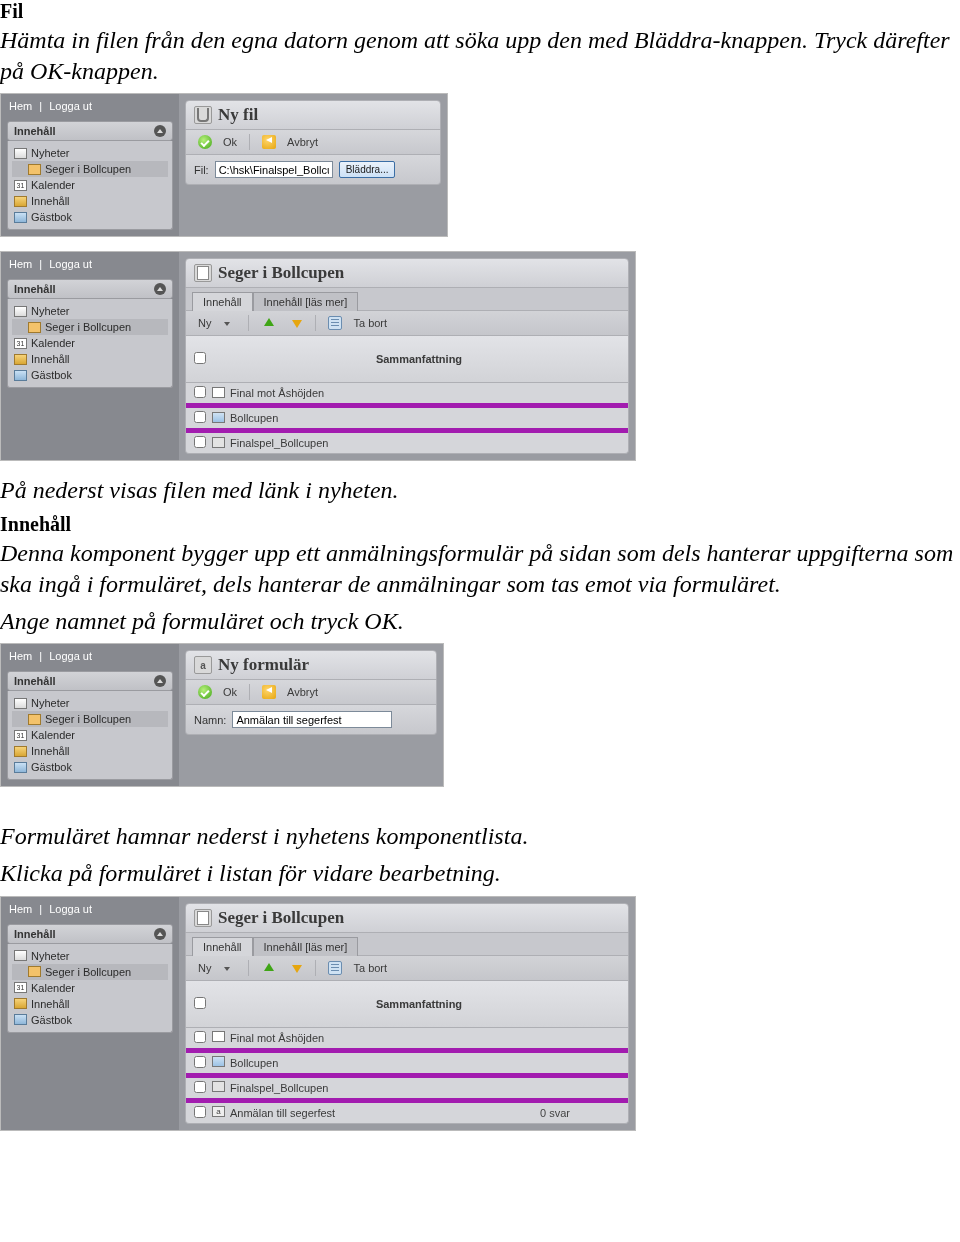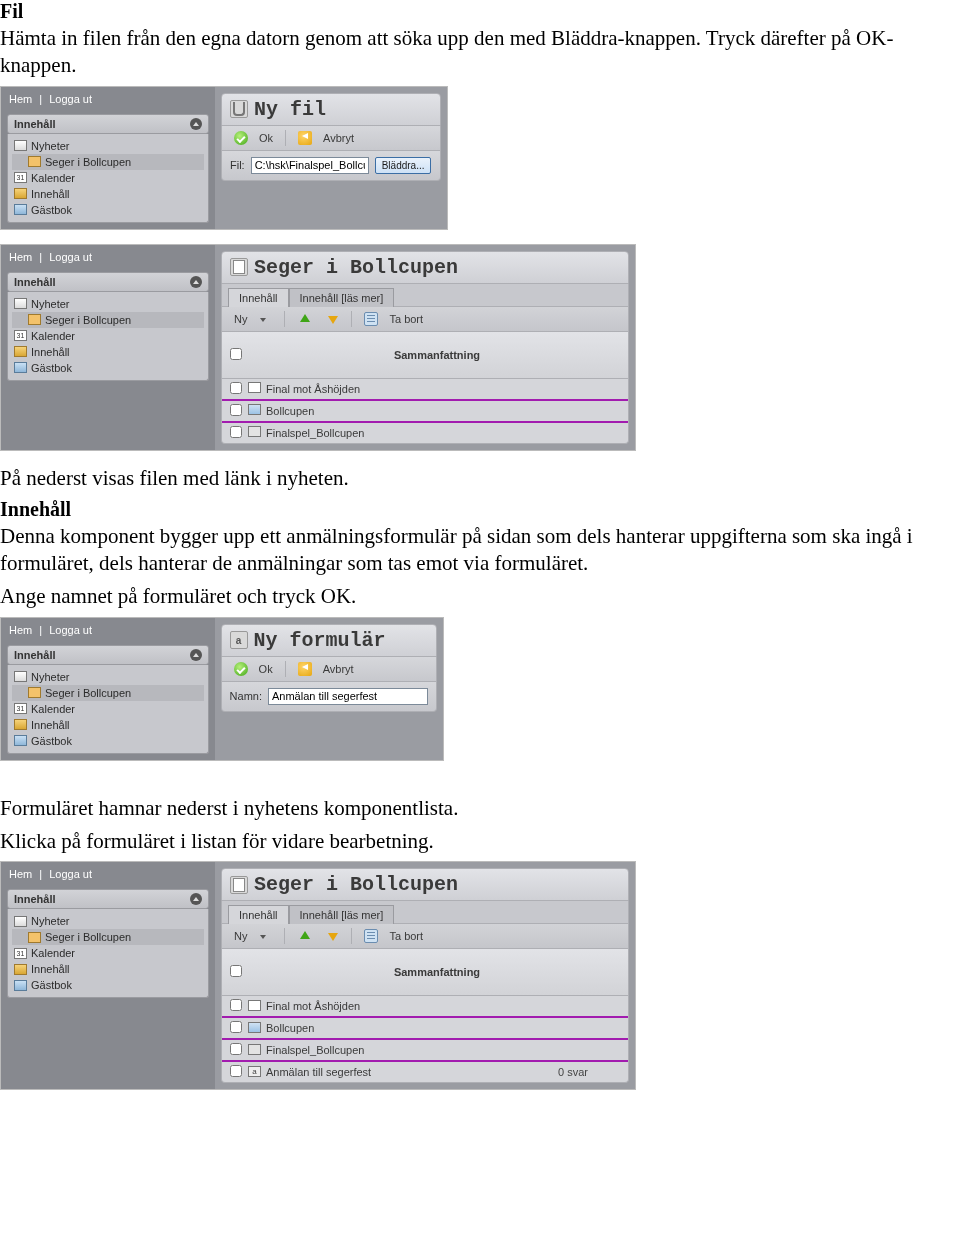--- a/index.html
+++ b/index.html
@@ -1,22 +1,22 @@
 <!DOCTYPE html>
 <html><head>
 <meta charset="utf-8">
 <style>
   * { box-sizing: border-box; margin: 0; padding: 0; }
   body { font-family: Georgia, 'Times New Roman', serif; font-size: 19px; color: #000; background: #fff; width: 960px; }
   .section-title { font-weight: bold; font-size: 20px; margin-bottom: 2px; }
-  .body-text { font-size: 21px; line-height: 1.3; margin-bottom: 6px; }
+  .body-text { font-size: 24px; line-height: 1.3; margin-bottom: 6px; font-style: italic; }
 
   
   .shot { display: flex; font-family: Tahoma, Verdana, sans-serif; font-size: 11px; color: #3a3a3a; background: #87898f; border: 1px solid #bbb; margin: 6px 0 14px 0; }
-  .shot-left { width: 214px; background: #87898f; }
+  .shot-left { width: 178px; background: #87898f; }
   .shot-right { flex: 1; background: #9a9ca2; }
 
   
   .topnav { padding: 6px 8px; color: #fff; font-size: 11px; }
   .topnav .sep { margin: 0 4px; }
   .section-head { background: linear-gradient(#d2d3d7,#c0c1c6); border: 1px solid #9a9ba0; border-radius: 3px; margin: 3px 6px 0 6px; padding: 3px 6px; font-weight: bold; color: #333; display: flex; justify-content: space-between; align-items: center; }
   .section-head .chev { width: 12px; height: 12px; background: #555; border-radius: 50%; position: relative; }
   .section-head .chev::after { content: ""; position: absolute; left: 3px; top: 4px; border-left: 3px solid transparent; border-right: 3px solid transparent; border-bottom: 4px solid #ddd; }
   .nav-list { background: #c7c8cd; border: 1px solid #9a9ba0; border-top: none; border-radius: 0 0 3px 3px; margin: 0 6px 6px 6px; padding: 4px 4px; text-align: right; }
   .nav-item { display: flex; align-items: center; gap: 4px; padding: 2px 2px; color: #333; }
@@ -30,21 +30,21 @@
   .mini-icon.folder { background: linear-gradient(#f6d37a,#d9a734); border-color: #a07a2e; }
   .mini-icon.book { background: linear-gradient(#c9e0f4,#8fb7d9); border-color: #5a7c9a; }
   .nav-label { font-size: 11px; color: #2b2b2b; }
 
   
   .content-head { display: flex; align-items: center; gap: 6px; background: linear-gradient(#e2e3e7,#cfd0d5); border: 1px solid #aeafb4; border-radius: 4px 4px 0 0; margin: 6px 6px 0 6px; padding: 4px 8px; }
   .content-head .hicon { width: 18px; height: 18px; background: #d9d9d9; border: 1px solid #999; border-radius: 2px; display: flex; align-items: center; justify-content: center; }
   .content-head .hicon.clip::after { content: ""; width: 8px; height: 12px; border: 2px solid #777; border-top: none; border-radius: 0 0 4px 4px; }
   .content-head .hicon.page::after { content: ""; width: 10px; height: 12px; background: #fff; border: 1px solid #888; }
   .content-head .hicon.form { font-size: 10px; font-weight: bold; color: #555; }
-  .content-head h3 { font-size: 20px; font-weight: bold; color: #3a3a3a; font-family: Liberation Mono, monospace; }
+  .content-head h3 { font-size: 17px; font-weight: bold; color: #3a3a3a; font-family: Liberation Serif, serif; }
 
   .subtoolbar { background: linear-gradient(#d6d7db,#c7c8cd); border: 1px solid #aeafb4; border-top: none; margin: 0 6px 0 6px; padding: 4px 8px; display: flex; align-items: center; gap: 6px; }
   .tb-btn { display: inline-flex; align-items: center; gap: 11px; padding: 1px 4px; border-radius: 3px; }
   .tb-btn .ic { width: 14px; height: 14px; display: inline-block; }
   .ic.ok { background: radial-gradient(circle at 40% 35%, #b6f07a, #3fa516); border-radius: 50%; position: relative; }
   .ic.ok::after { content: ""; position: absolute; left: 3px; top: 5px; width: 6px; height: 3px; border-left: 2px solid #fff; border-bottom: 2px solid #fff; transform: rotate(-45deg); }
   .ic.cancel { background: radial-gradient(circle at 40% 35%, #ffd56a, #e6a60f); border-radius: 2px; position: relative; }
   .ic.cancel::after { content: ""; position: absolute; left: 4px; top: 2px; border-left: 3px solid transparent; border-right: 3px solid transparent; border-bottom: 6px solid #fff; transform: rotate(-90deg); }
   .ic.up { position: relative; }
   .ic.up::after { content: ""; position: absolute; left: 3px; top: 2px; border-left: 5px solid transparent; border-right: 5px solid transparent; border-bottom: 8px solid #3fa516; }
@@ -64,21 +64,21 @@
   .tabs-row { margin: 0 6px; background: #c7c8cd; border: 1px solid #aeafb4; border-top: none; padding: 3px 6px 0 6px; display: flex; gap: 0; }
   .tab { font-size: 11px; padding: 3px 10px; border: 1px solid #9a9ba0; border-bottom: none; background: #c0c1c6; color: #333; position: relative; top: 1px; }
   .tab.active { background: #d5d6da; }
 
   
   .tool-row { background: linear-gradient(#d2d3d7,#c5c6cb); border: 1px solid #aeafb4; border-top: none; margin: 0 6px; padding: 4px 8px; display: flex; align-items: center; gap: 6px; }
   .table-wrap { background: #d5d6da; border: 1px solid #aeafb4; border-top: none; border-radius: 0 0 4px 4px; margin: 0 6px 6px 6px; }
   .table-head { display: flex; align-items: center; background: linear-gradient(#e2e3e7,#d2d3d7); border-bottom: 1px solid #aeafb4; padding: 16px 8px; font-weight: bold; }
   .table-head .th-check { width: 24px; }
   .table-head .th-summary { flex: 1; text-align: center; }
-  .t-row { display: flex; align-items: center; padding: 3px 8px; border-bottom: 2px solid #a21caf; }
+  .t-row { display: flex; align-items: center; padding: 3px 8px; border-bottom: 5px solid #a21caf; }
   .t-row:last-child { border-bottom: none; }
   .t-row .cell-check { width: 18px; }
   .t-row .cell-icon { width: 18px; }
   .t-row .cell-name { flex-grow: 0; flex-shrink: 0; width: 260px; }
   .t-row .cell-rest { flex: 1; text-align: center; color: #444; }
   .row-icon { width: 13px; height: 11px; display: inline-block; border: 1px solid #777; background: #eee; }
   .row-icon.txt { background: #fff; }
   .row-icon.img { background: linear-gradient(#cfe2f3,#9cc2e5); }
   .row-icon.doc { background: #e3e3e3; }
   .row-icon.frm { background: #eee; position: relative; }

